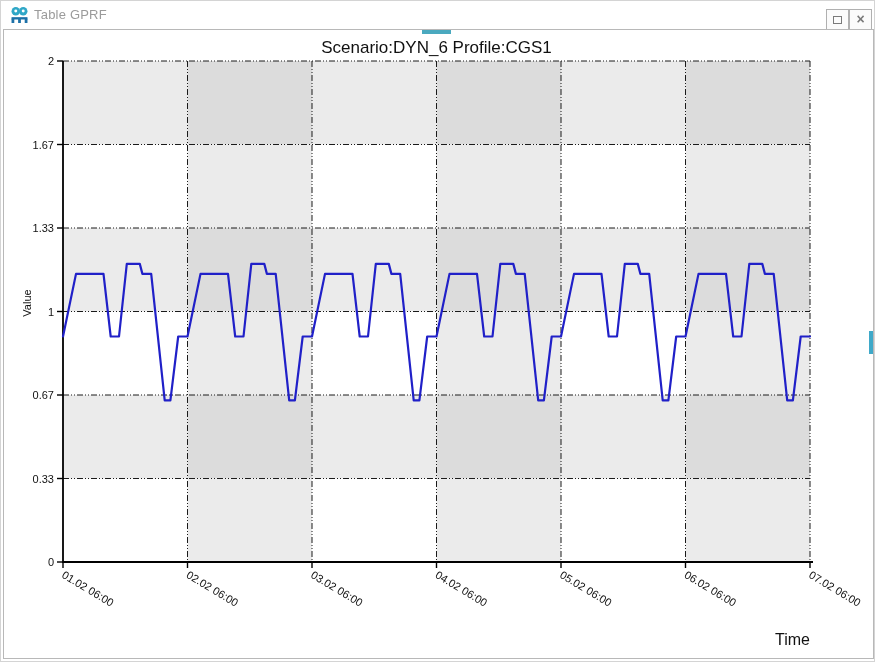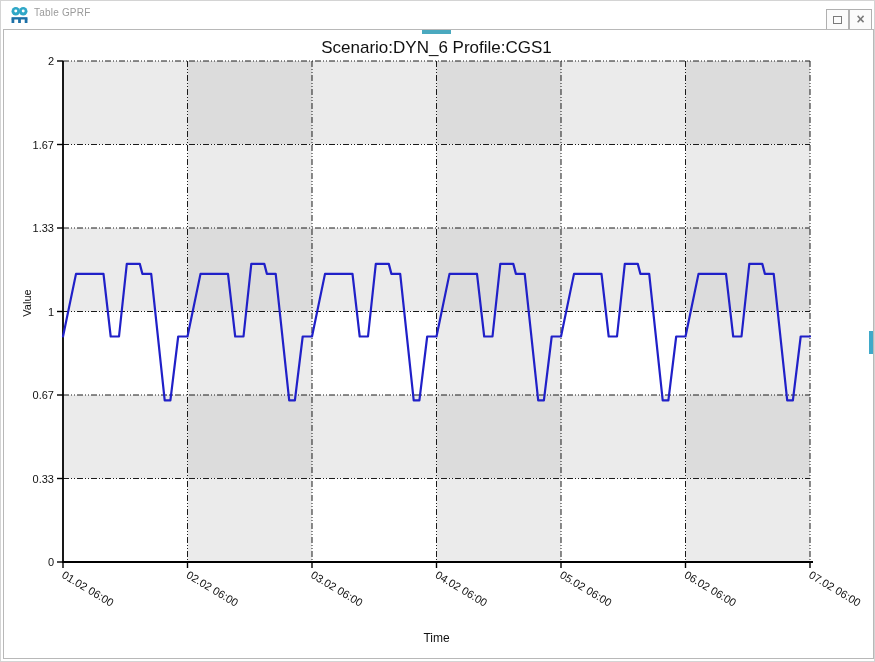--- a/index.html
+++ b/index.html
@@ -4,21 +4,21 @@
 <style>
   html,body{margin:0;padding:0;}
   body{
     width:875px;height:662px;position:relative;overflow:hidden;
     background:#ffffff;font-family:"Liberation Sans", sans-serif;
     -webkit-font-smoothing:antialiased;
   }
   .window{position:absolute;inset:0;border:1px solid #d4d4d4;box-sizing:border-box;background:#fff;}
   .titlebar{position:absolute;left:0;top:0;right:0;height:28px;background:#fff;display:flex;align-items:center;}
   .app-icon{position:absolute;left:10px;top:5px;width:17px;height:17px;}
-  .win-title{position:absolute;left:33px;top:6px;font-size:10px;color:#9b9b9b;letter-spacing:.2px;}
+  .win-title{position:absolute;left:33px;top:6px;font-size:13px;color:#9b9b9b;letter-spacing:.2px;}
   .winbtns{position:absolute;right:2px;top:8px;display:flex;}
   .winbtn{
     width:23px;height:21px;background:#fbfbfb;border:1px solid #b0b0b0;
     box-sizing:border-box;display:flex;align-items:center;justify-content:center;
     padding:0;margin:0;margin-left:0px;cursor:default;
   }
   .winbtn + .winbtn{margin-left:0;border-left:1px solid #b0b0b0;}
   .max-glyph{display:block;width:9px;height:8px;border:1.5px solid #7a7a7a;box-sizing:border-box;background:transparent;}
   .close-glyph{font-size:14px;line-height:14px;color:#7a7a7a;font-weight:bold;transform:translateY(-1px);}
   .panel{
@@ -29,22 +29,22 @@
   .splitter-right{position:absolute;left:868px;top:330px;width:4px;height:23px;background:#3fa9c9;}
   .chart-title{
     position:absolute;left:62px;top:37px;width:747px;text-align:center;
     font-size:17px;color:#111;
   }
   .ylabel{
     position:absolute;left:-4px;top:296px;width:60px;text-align:center;
     font-size:11px;color:#111;transform:rotate(-90deg);transform-origin:center;
   }
   .xlabel{
-    position:absolute;left:62px;top:630px;width:747px;text-align:center;
-    font-size:12px;color:#111;
+    position:absolute;left:62px;top:630px;width:747px;text-align:right;
+    font-size:16px;color:#111;
   }
   #chart-svg{position:absolute;left:0;top:0;}
 </style>
 </head>
 <body>
 
 <div class="window">
 
   <div class="titlebar">
     <svg class="app-icon" viewBox="0 0 16 16">

